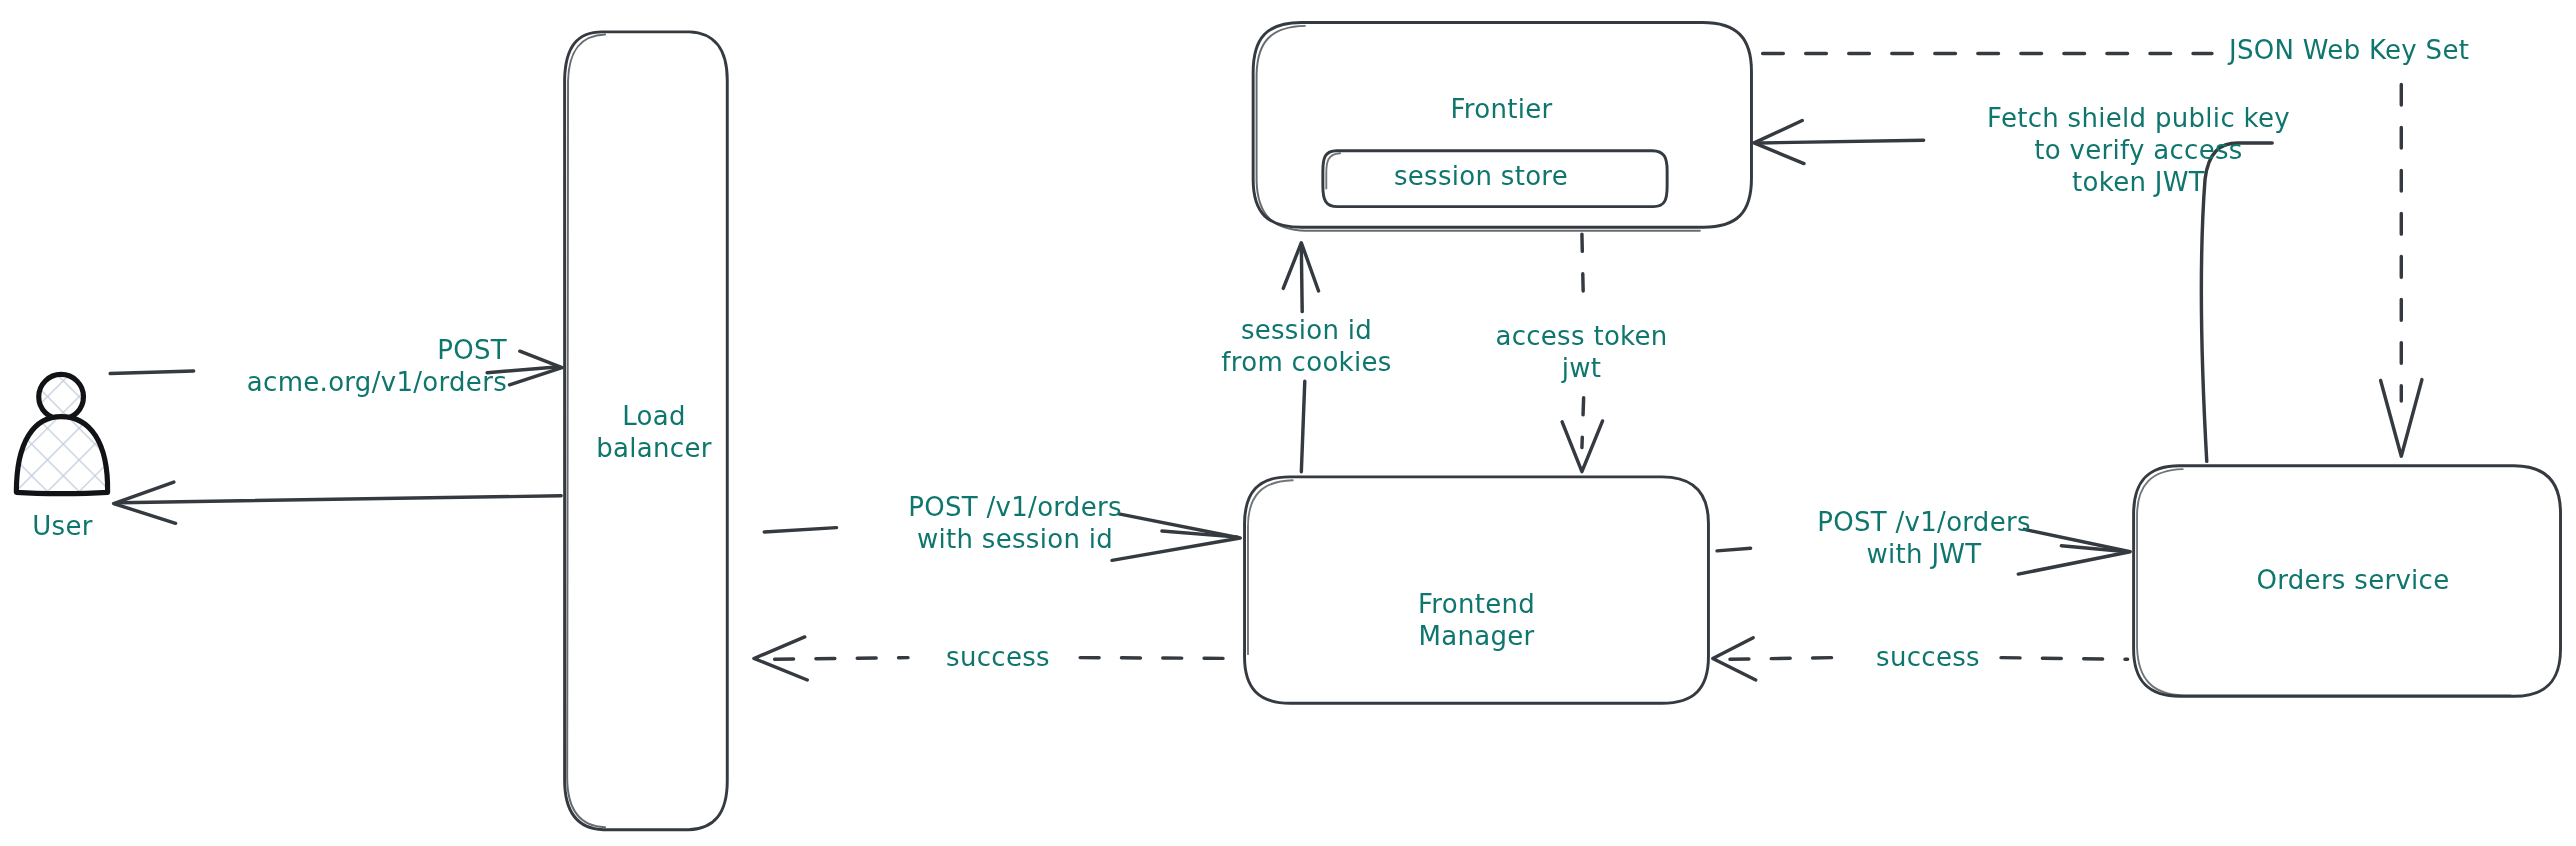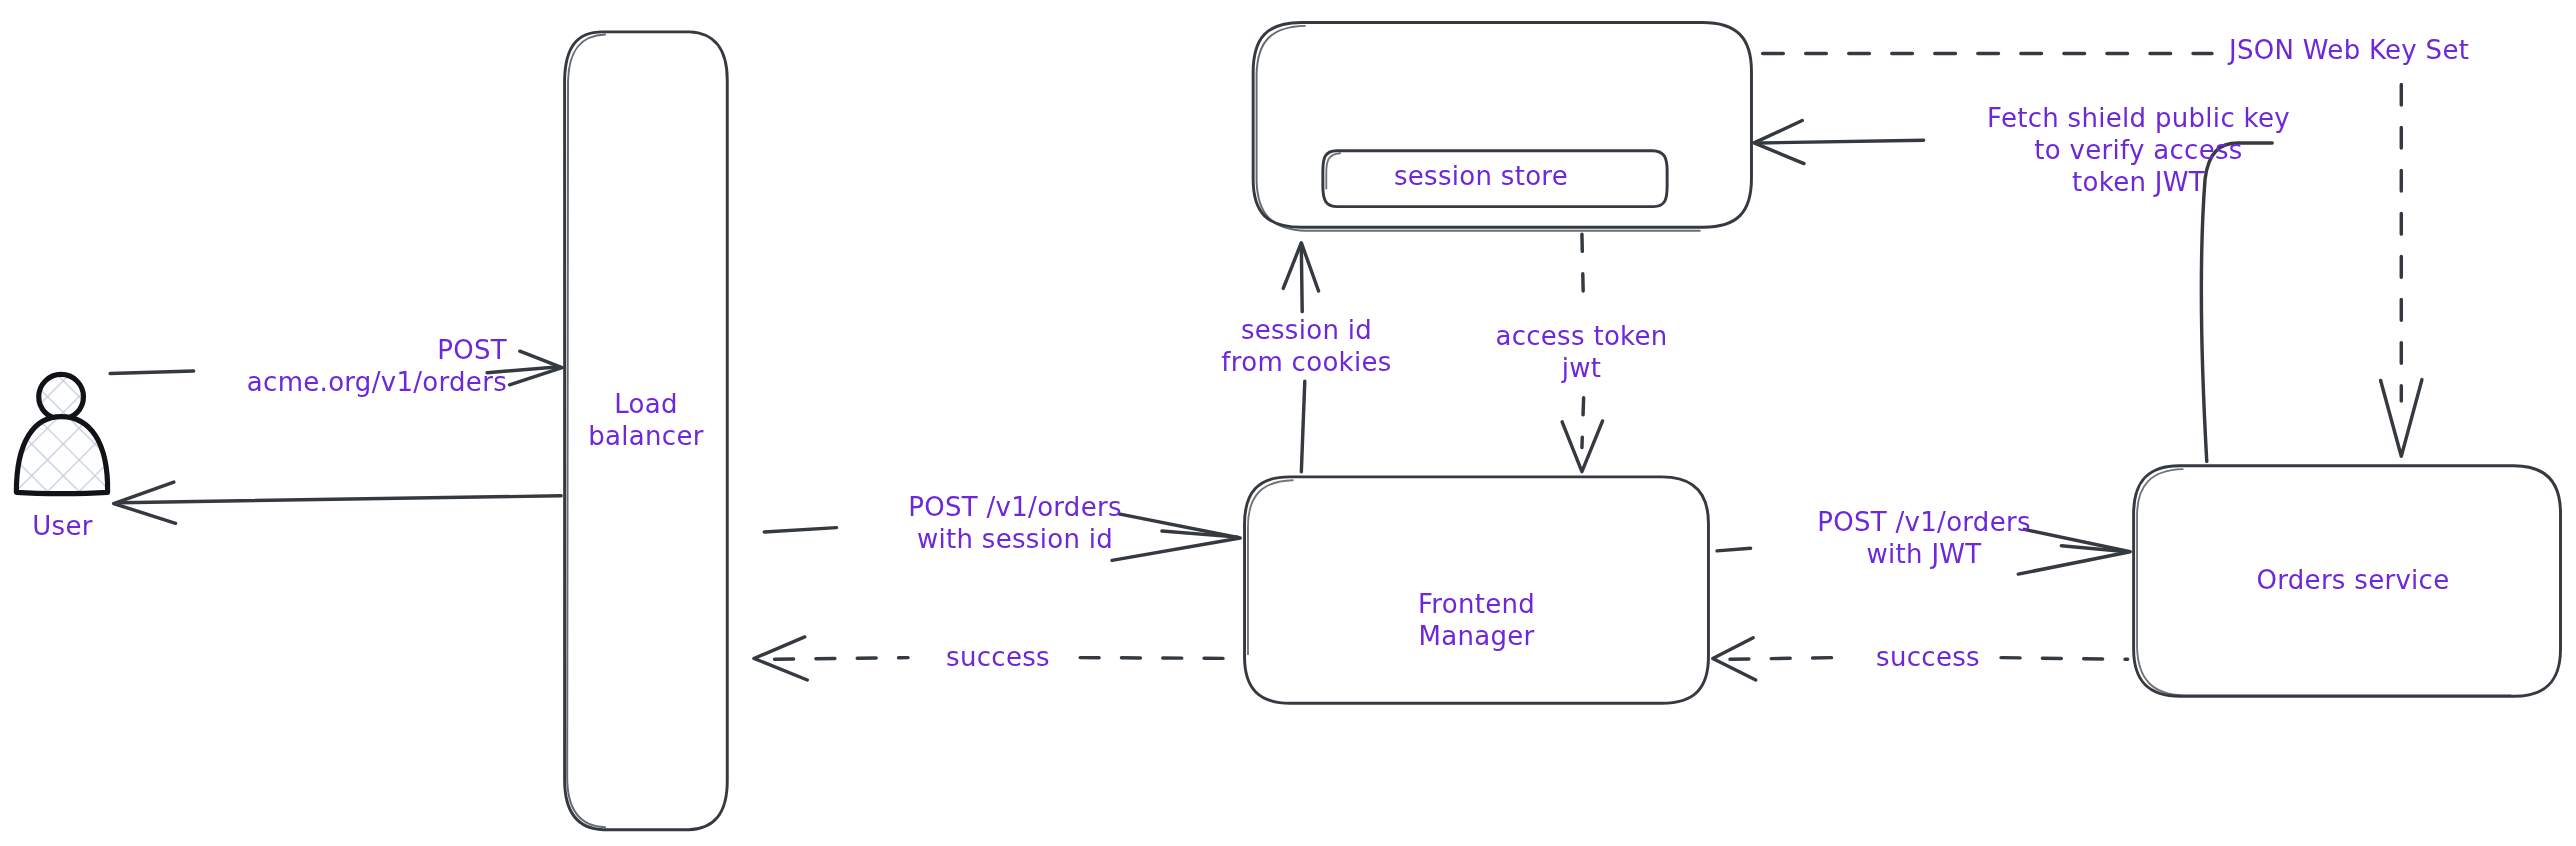--- a/index.html
+++ b/index.html
@@ -17,33 +17,33 @@
     font-family: "DejaVu Sans", sans-serif;
   }
   #sketch {
     position: absolute;
     left: 0; top: 0;
     width: 2576px;
     height: 847px;
   }
   .node-label, .edge-label, .figure-label {
     position: absolute;
-    color: #6d28d9;
+    color: #0f766e;
     font-family: "DejaVu Sans", sans-serif;
     text-align: center;
     line-height: 1.24;
     white-space: pre-line;
     pointer-events: none;
     letter-spacing: 0.3px;
   }
   .node-label { font-size: 26px; }
   .edge-label { font-size: 26px; }
 
   
-  #lbl-load-balancer { left: 564px; top: 388px;  width: 164px; }
+  #lbl-load-balancer { left: 564px; top: 400px;  width: 164px; padding-left: 8px; }
   #lbl-frontier      { left: 1252px; top: 93px; width: 499px; }
   #lbl-session-store { left: 1323px; top: 160px; width: 316px; }
   #lbl-frontend-mgr  { left: 1244px; top: 588px; width: 465px; }
   #lbl-orders        { left: 2133px; top: 564px; width: 440px; }
   #lbl-user          { left: 0px;   top: 510px; width: 125px; }
 
   
   #lbl-e-user-lb      { left: 146px;  top: 334px;  width: 361px; text-align: right; }
   #lbl-e-lb-fm        { left: 843px;  top: 491px;  width: 344px; }
   #lbl-e-fm-lb        { left: 912px; top: 641px;  width: 172px; }
@@ -165,20 +165,21 @@
       </g>
 
     </g>
   </svg>
 
   <div class="node-label" id="lbl-user">User</div>
 
   <div class="node-label" id="lbl-load-balancer">Load
 balancer</div>
 
+  <div class="node-label" id="lbl-frontier">Frontier</div>
 
   <div class="node-label" id="lbl-session-store">session store</div>
 
   <div class="node-label" id="lbl-frontend-mgr">Frontend
 Manager</div>
 
   <div class="node-label" id="lbl-orders">Orders service</div>
 
   <div class="edge-label" id="lbl-e-user-lb">POST
 acme.org/v1/orders</div>

